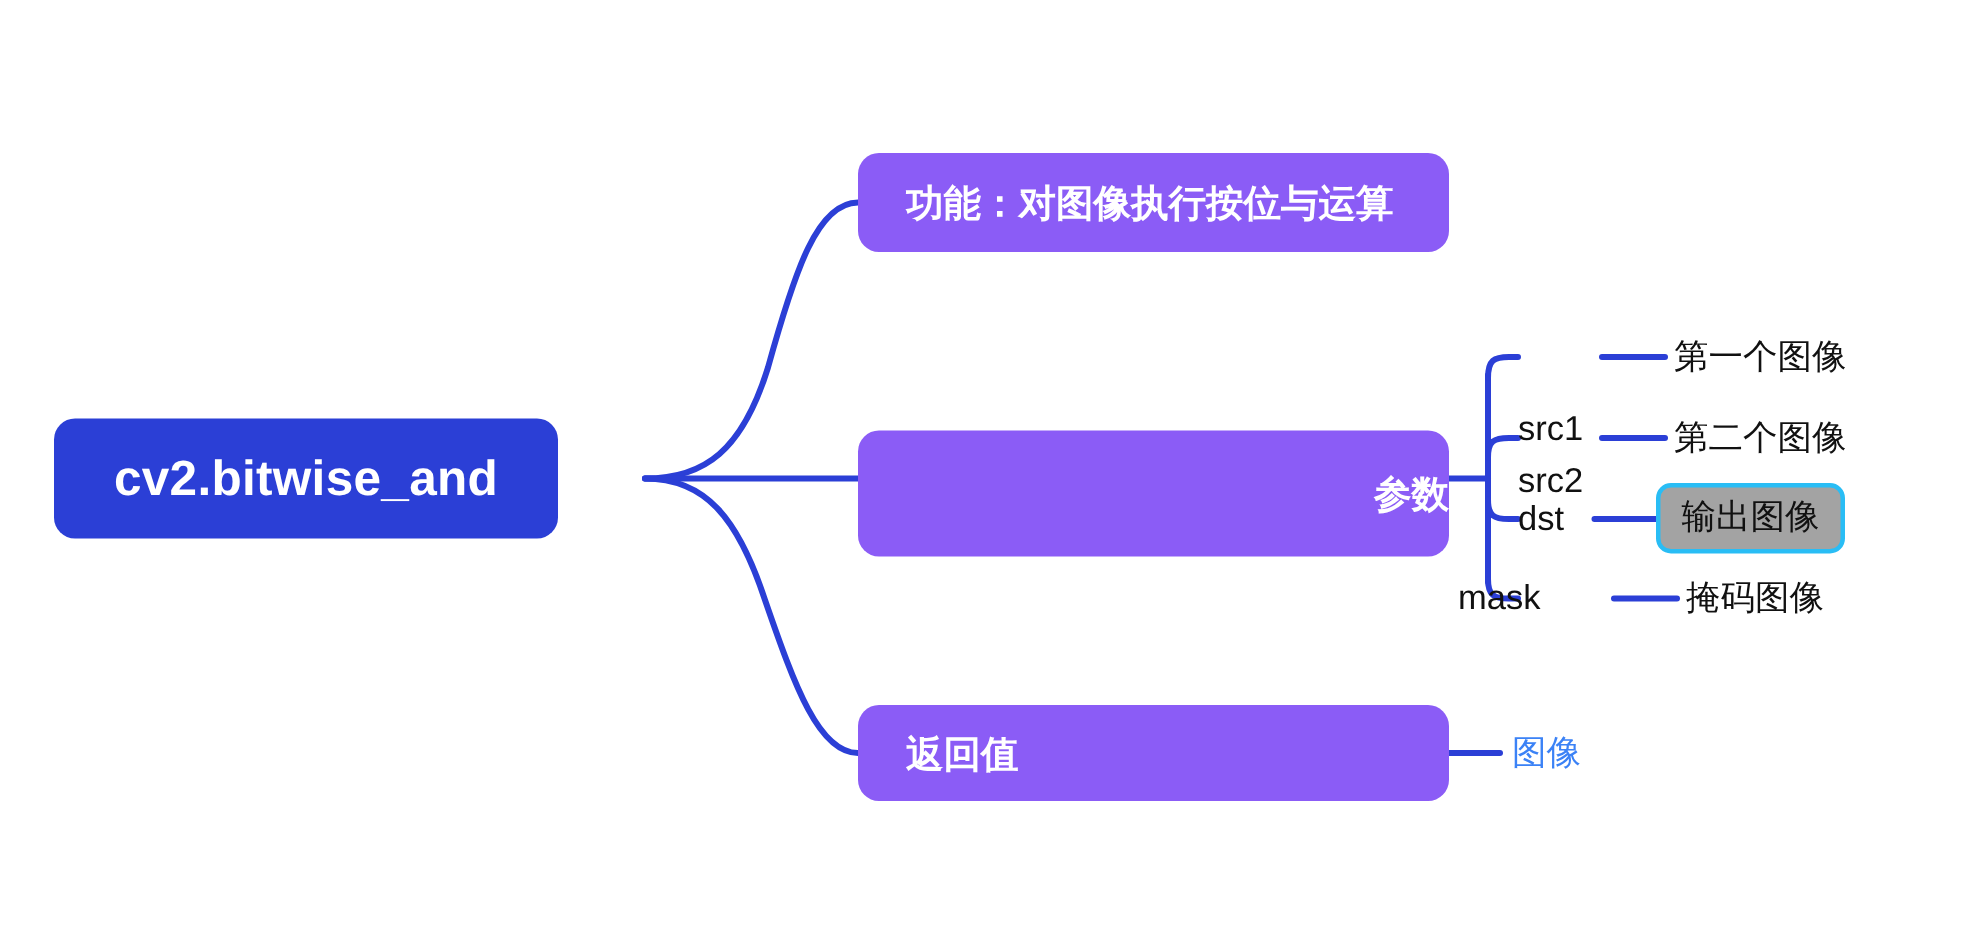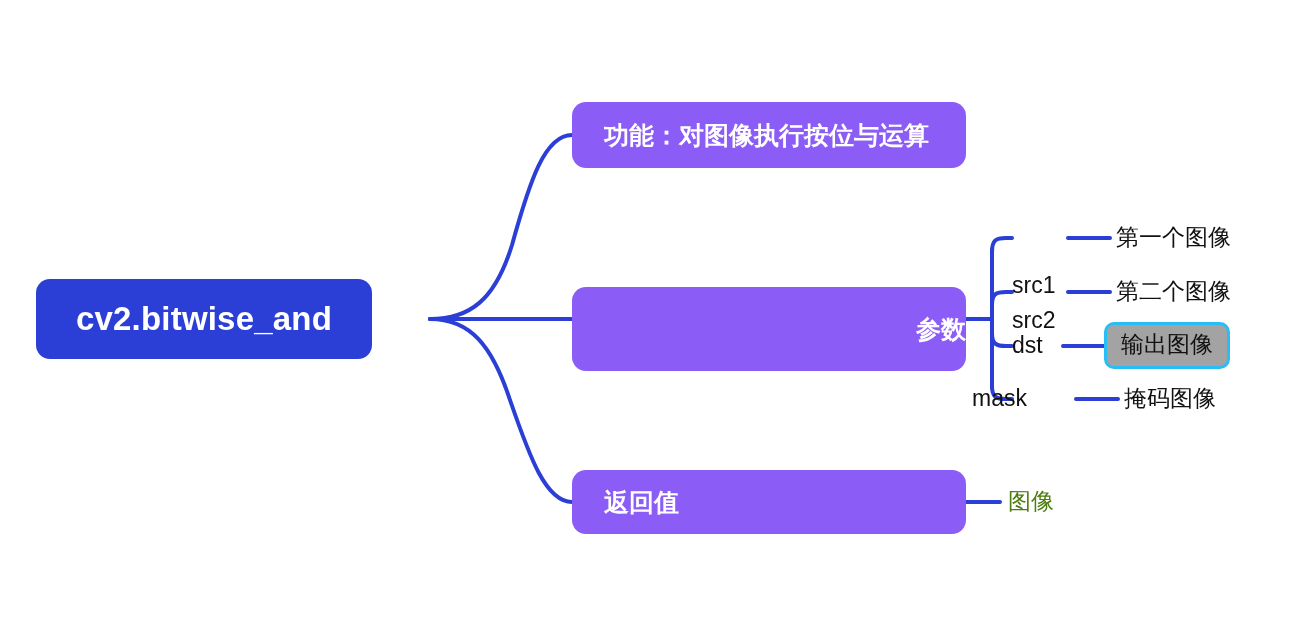--- a/index.html
+++ b/index.html
@@ -92,21 +92,21 @@
     border-radius: 10px;
     background: #a3a3a3;
     padding: 8px 14px 10px 14px;
     line-height: 1;
   }
 
   
   .leaf-label {
     position: absolute;
     font-size: 23px;
-    color: #4d7c0f;
+    color: #3b82f6;
     white-space: nowrap;
     line-height: 1;
   }
 </style>
 </head>
 <body>
 
 <div id="canvas">
 
   <svg id="edges" viewBox="0 0 1312 618" xmlns="http://www.w3.org/2000/svg">

